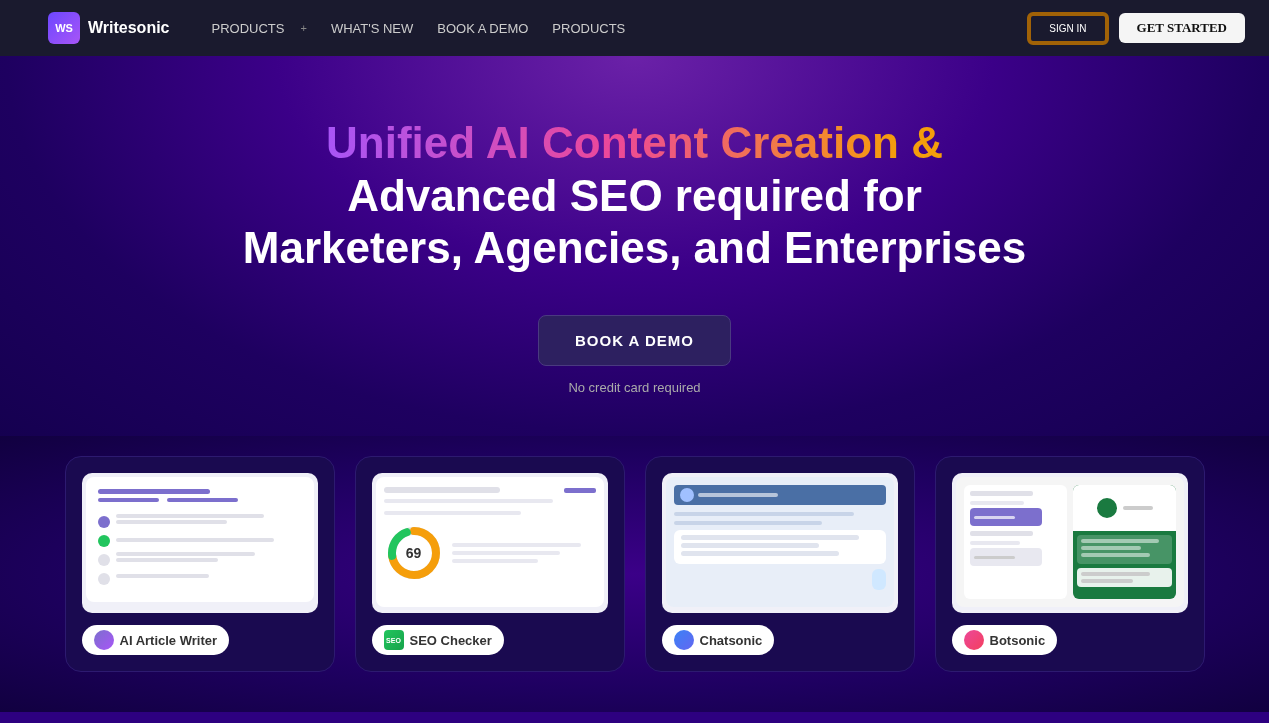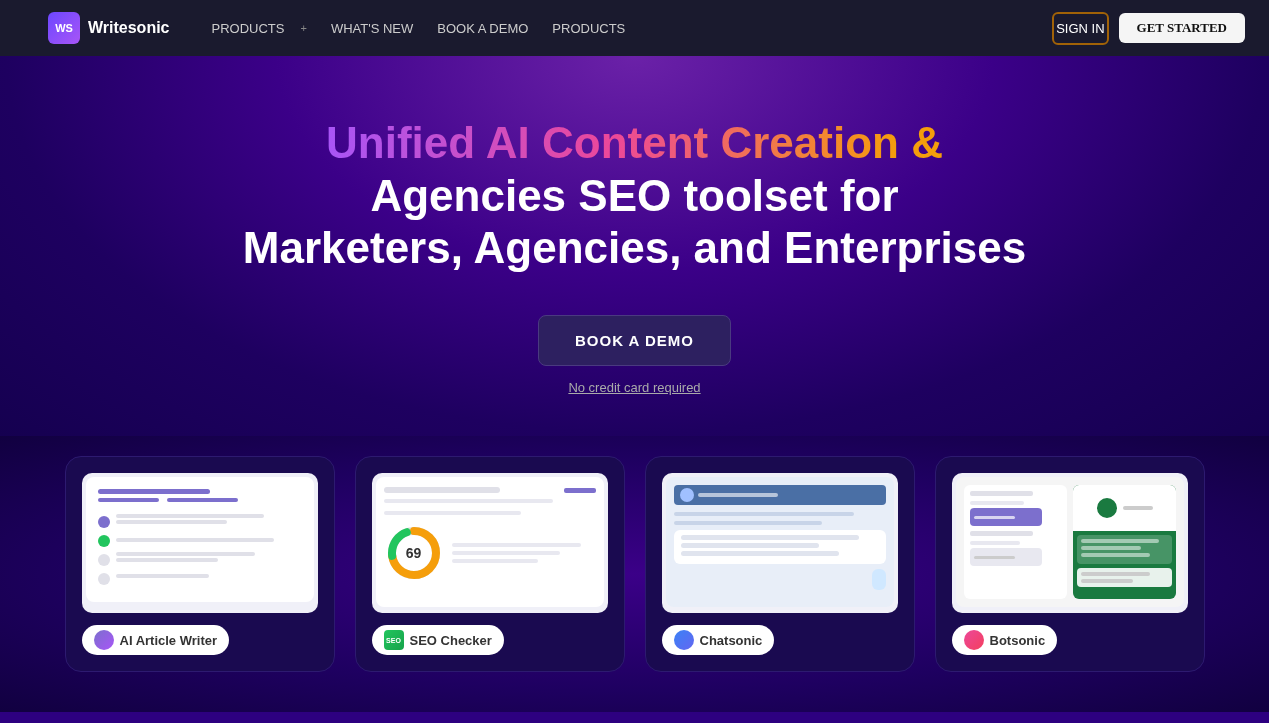--- a/index.html
+++ b/index.html
@@ -65,26 +65,26 @@
     .nav-link .plus {
       font-size: 11px;
       color: #888;
     }
     .nav-actions {
       display: flex;
       align-items: center;
       gap: 10px;
     }
     .btn-signin {
-      border: 2px solid #a16207;
+      border: 4px solid #a16207;
       background: transparent;
       color: white;
-      padding: 7px 2px;
+      padding: 7px 18px;
       border-radius: 6px;
-      font-size: 13px;
+      font-size: 10px;
       font-weight: 500;
       cursor: pointer;
     }
     .btn-getstarted-nav {
       background: #f5f5f5;
       color: #111;
       padding: 7px 18px;
       border-radius: 6px;
       font-size: 13px;
       font-weight: 600;
@@ -147,21 +147,20 @@
       font-weight: 700;
       letter-spacing: 1px;
       border: 1px solid #4a3a80;
       cursor: pointer;
       text-transform: uppercase;
     }
     .no-credit {
       color: #aaa;
       font-size: 13px;
       margin-top: 14px;
-      text-decoration: underline;
     }
 
     
     .cards-section {
       background: radial-gradient(ellipse at 50% 50%, #3b0088 0%, #1e0060 60%, #110040 100%);
       padding: 20px 40px 40px;
       display: flex;
       gap: 20px;
       justify-content: center;
     }
@@ -376,21 +375,21 @@
     <button class="btn-signin">SIGN IN</button>
     <button class="btn-getstarted-nav">GET STARTED</button>
   </div>
 </nav>
 
 <div class="hero">
   <h1 class="hero-title">
     <span class="gradient-text">Unified AI Content Creation</span>
     <span class="ampersand"> &amp;</span>
     <br>
-    <span>Agencies SEO toolset for</span>
+    <span>Advanced SEO required for</span>
     <br>
     <span>Marketers, Agencies, and Enterprises</span>
   </h1>
   <div class="hero-buttons">
     <button class="btn-cta-secondary">BOOK A DEMO</button>
   </div>
   <div class="no-credit">No credit card required</div>
 </div>
 
 <div class="cards-section">

